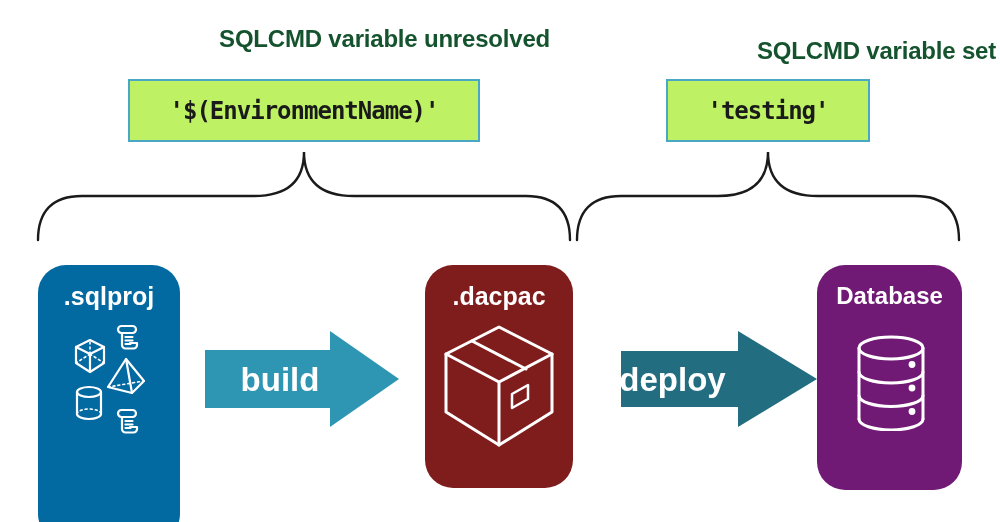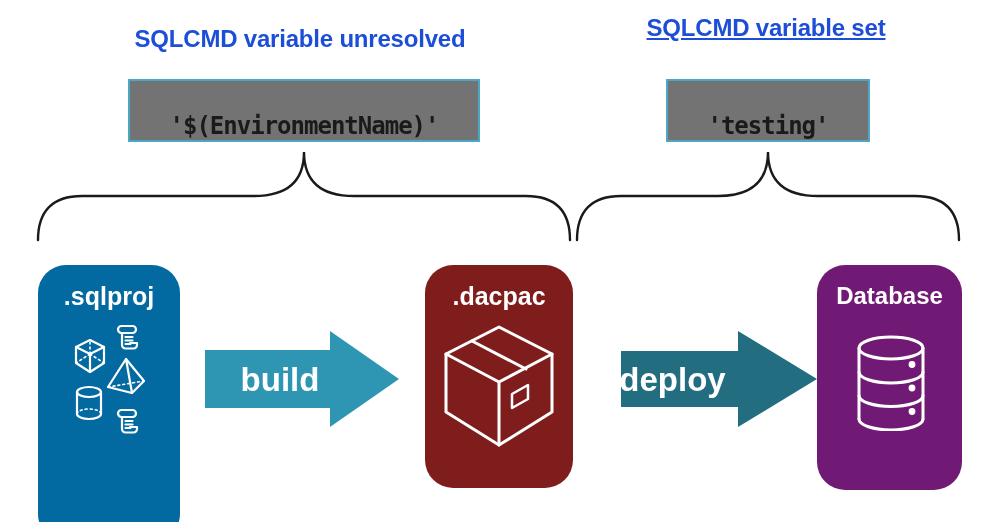--- a/index.html
+++ b/index.html
@@ -2,26 +2,26 @@
 <html><head>
 <meta charset="utf-8">
 <style>
   html,body{margin:0;padding:0;}
   body{
     width:1000px;height:522px;position:relative;overflow:hidden;
     background:#ffffff;font-family:"Liberation Sans",sans-serif;
   }
   .abs{position:absolute;}
   .heading{
-    font-size:24px;font-weight:800;color:#1d4ed8;text-align:center;
+    font-size:24px;font-weight:800;color:#14532d;text-align:right;
     letter-spacing:-0.2px;
   }
   .code-box{
-    background:#737373;border:2px solid #4AA8C4;
-    display:flex;align-items:flex-end;justify-content:center;
+    background:#bef264;border:2px solid #4AA8C4;
+    display:flex;align-items:center;justify-content:center;
   }
   .code-text{
     font-family:"DejaVu Sans Mono",monospace;font-size:24px;font-weight:600;
     color:#1a1a1a;white-space:nowrap;letter-spacing:-1px;
   }
   .node{
     border-radius:28px;
   }
   .node-label{
     color:#ffffff;font-weight:800;text-align:center;padding-top:17px;
@@ -34,21 +34,21 @@
     display:flex;align-items:center;justify-content:center;
     color:#ffffff;font-weight:800;font-size:33px;
   }
   svg{display:block;}
 </style>
 </head>
 <body>
 
 <div class="abs heading" style="left:50px;top:25px;width:500px;">SQLCMD variable unresolved</div>
 
-<div class="abs heading" style="left:536px;top:14px;width:460px;text-decoration:underline;">SQLCMD variable set</div>
+<div class="abs heading" style="left:536px;top:37px;width:460px;">SQLCMD variable set</div>
 
 <div class="abs code-box" style="left:128px;top:79px;width:348px;height:59px;">
   <span class="code-text">'$(EnvironmentName)'</span>
 </div>
 
 <div class="abs code-box" style="left:666px;top:79px;width:200px;height:59px;">
   <span class="code-text">'testing'</span>
 </div>
 
 <svg class="abs" style="left:0;top:148px;" width="1000" height="100" viewBox="0 0 1000 100">

